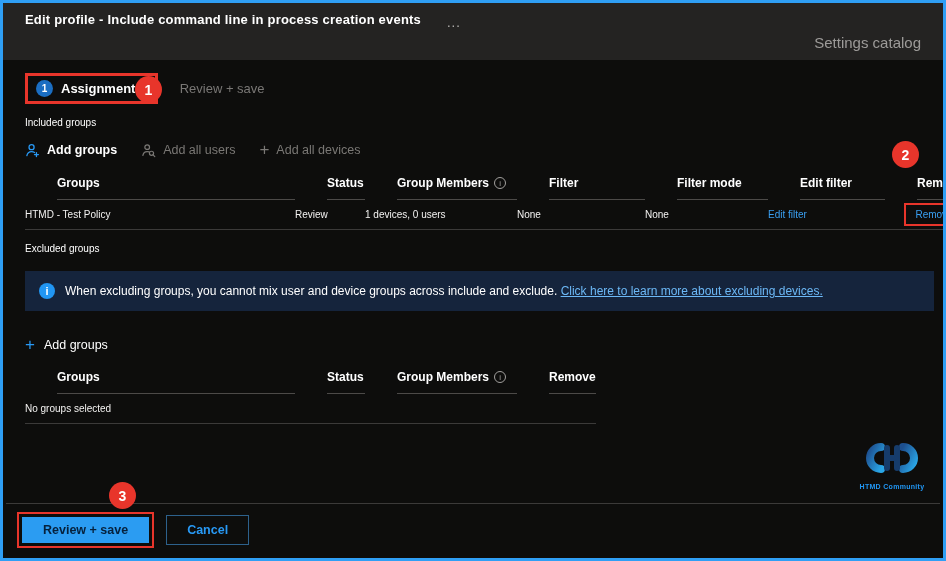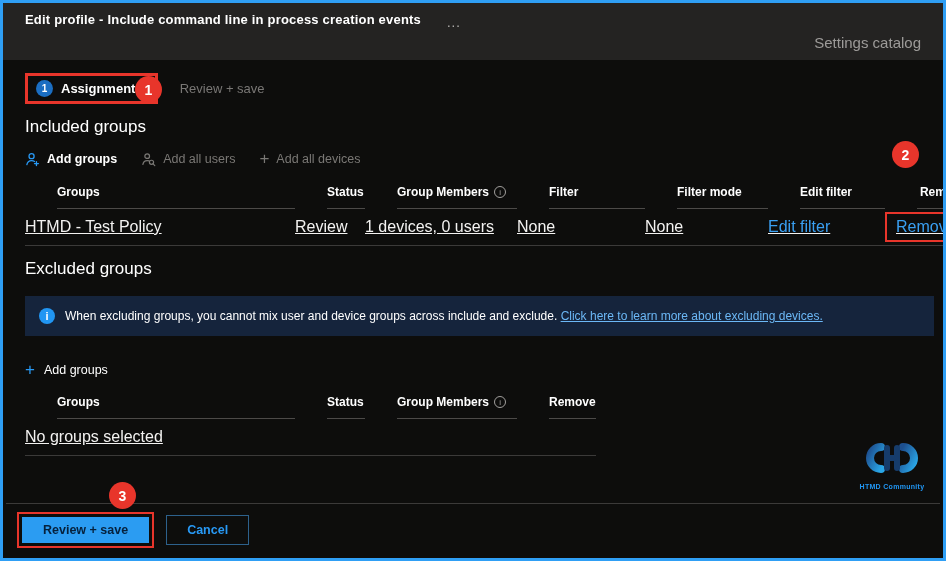--- a/index.html
+++ b/index.html
@@ -31,21 +31,21 @@
     padding: 4px 12px 4px 8px; background: #0d0d0c;
   }
   .step-circle {
     width: 17px; height: 17px; border-radius: 50%;
     background: #1b6ec2; color: #fff; font-size: 10px; font-weight: bold;
     display: flex; align-items: center; justify-content: center; flex: none;
   }
   .tab-active-label { color: #ffffff; font-size: 13px; font-weight: bold; }
   .tab-inactive-label { color: #797775; font-size: 13px; margin-left: 22px; }
 
-  .section-label { color: #ffffff; font-size: 17px; margin-top: 13px; }
+  .section-label { color: #ffffff; font-size: 10px; margin-top: 13px; }
 
   .actions { display: flex; align-items: center; gap: 24px; margin-top: 11px; height: 22px; }
   .action { display: flex; align-items: center; gap: 7px; font-size: 12.5px; cursor: default; }
   .action.enabled { color: #ffffff; font-weight: bold; }
   .action.disabled { color: #7a7875; }
   .action svg { display: block; }
   .plus-glyph { font-size: 17px; font-weight: normal; line-height: 14px; }
   .plus-gray { color: #7a7875; }
   .plus-blue { color: #2899f5; }
 
@@ -53,23 +53,23 @@
   .tbl { margin-top: 10px; }
   .tbl-included { display: grid; grid-template-columns: 270px 70px 152px 128px 123px 117px 1fr; }
   .tbl-excluded { display: grid; grid-template-columns: 270px 70px 152px 1fr; width: 567px; }
   .th {
     color: #ffffff; font-size: 12px; font-weight: bold;
     padding: 5px 0 9px; border-bottom: 1px solid #4c4a48;
     display: flex; align-items: center; gap: 5px; margin-left: 32px;
   }
   .th.right { justify-content: flex-end; }
   .td {
-    color: #f3f2f1; font-size: 16px;
+    color: #f3f2f1; font-size: 10px;
     padding: 9px 0; border-bottom: 1px solid #3b3a39;
-    display: flex; align-items: center; text-decoration: underline;
+    display: flex; align-items: center;
   }
   .td.right { justify-content: flex-end; padding: 3px 0; }
   .link { color: #3aa0f3; text-decoration: none; cursor: pointer; }
   .remove-box { border: 2px solid #e8352b; padding: 4px 9px; display: inline-block; }
   .info-circle {
     width: 12px; height: 12px; border-radius: 50%;
     border: 1px solid #a19f9d; color: #a19f9d;
     font-size: 8px; font-weight: normal;
     display: inline-flex; align-items: center; justify-content: center; flex: none;
   }

